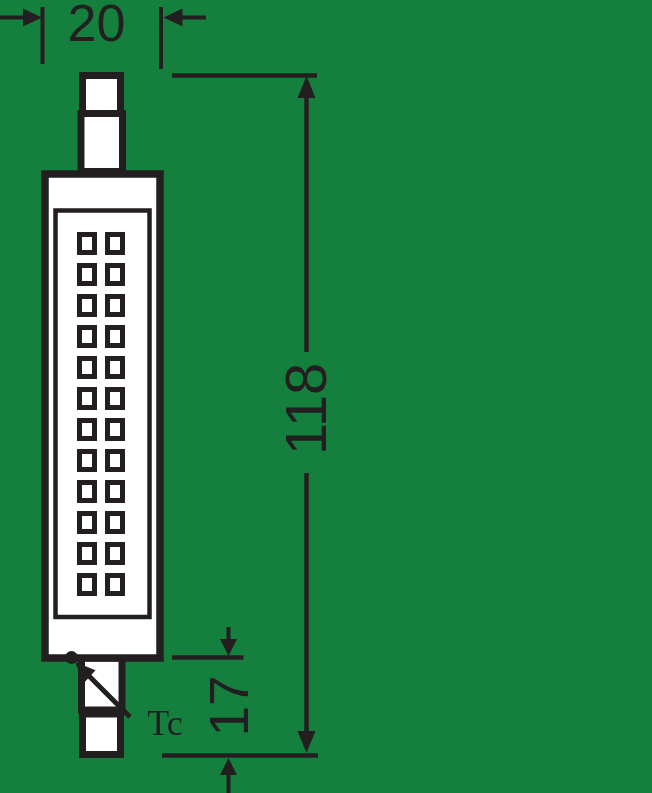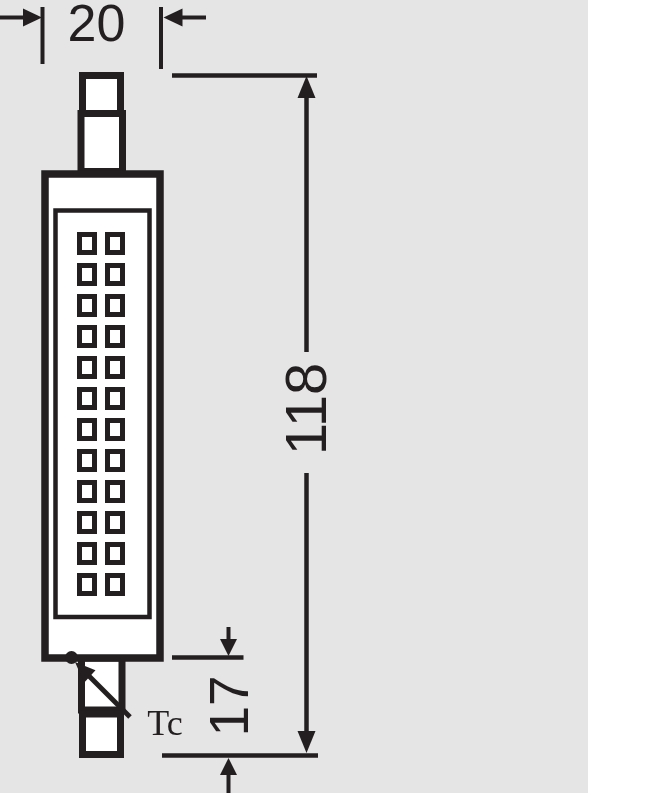--- a/index.html
+++ b/index.html
@@ -1,20 +1,20 @@
 <!DOCTYPE html>
 <html><head>
 <meta charset="utf-8">
 <style>
   html, body { margin: 0; padding: 0; background: #ffffff; }
   .canvas {
     position: relative;
-    width: 588px;
+    width: 652px;
     height: 793px;
-    background: #e5e5e5;
+    background: #15803d;
     overflow: hidden;
   }
   svg { display: block; }
   .stroke { stroke: #231f20; fill: none; }
   .fillshape { fill: #231f20; stroke: none; }
   .whitefill { fill: #ffffff; }
   text { fill: #231f20; }
   .dim-num {
     font-family: "Liberation Sans", "DejaVu Sans", sans-serif;
     font-weight: 400;

